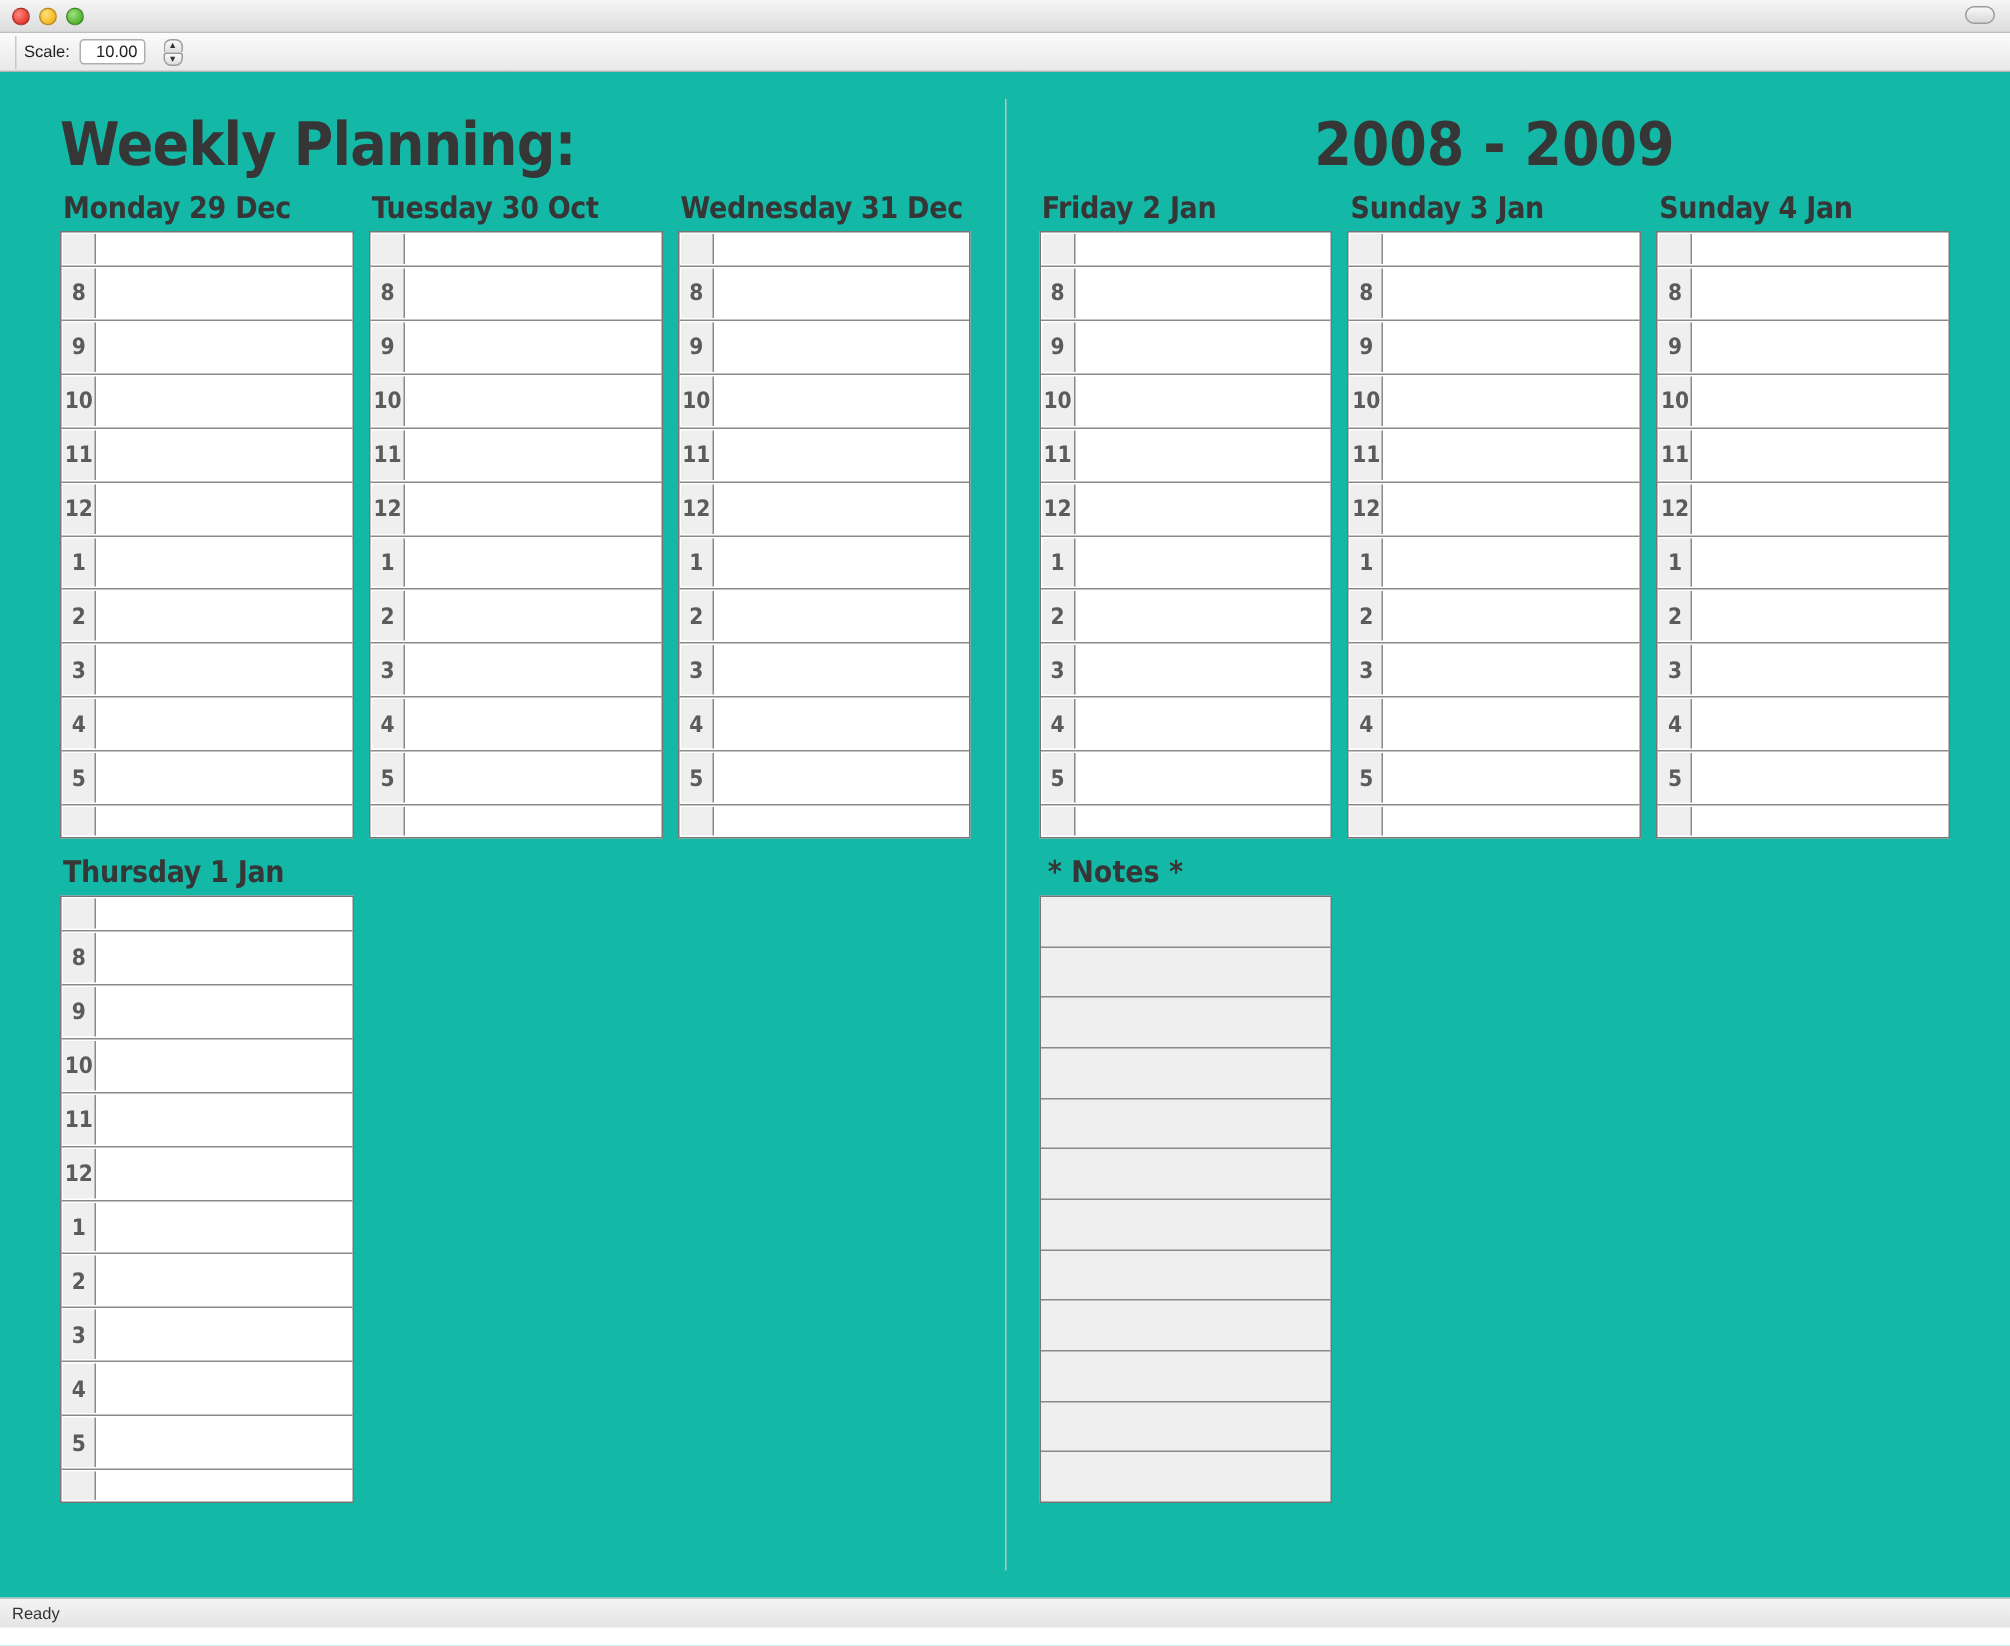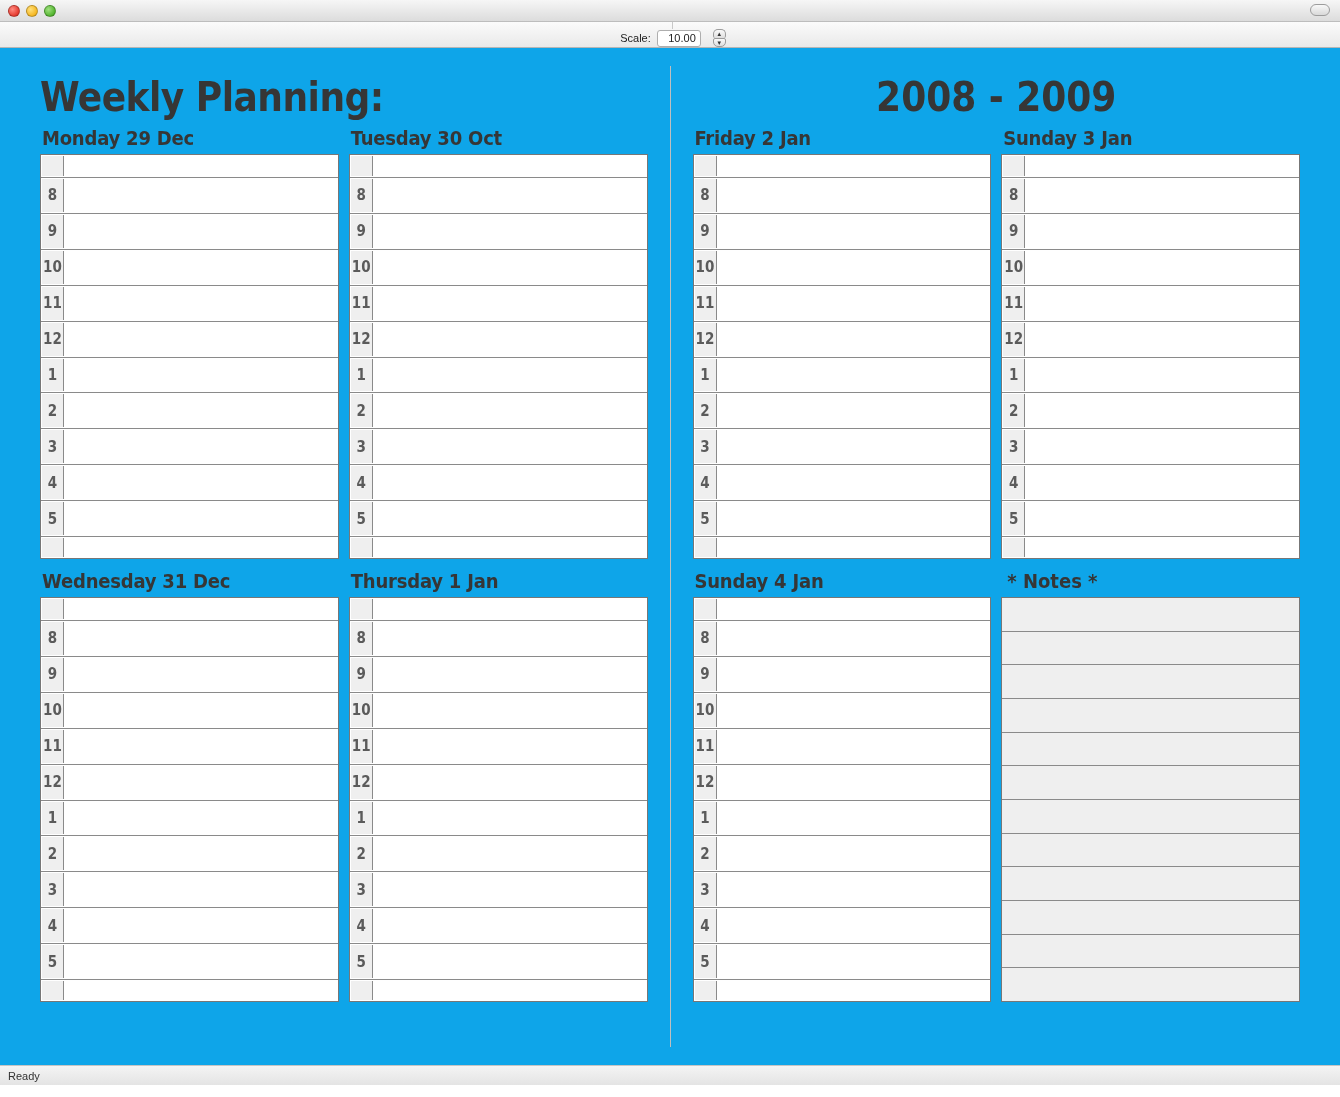--- a/index.html
+++ b/index.html
@@ -8,43 +8,43 @@
   .titlebar { height: 22px; background: linear-gradient(#f6f6f6,#dcdcdc); border-bottom: 1px solid #bdbdbd; position: relative; display:flex; align-items:center; }
   .traffic { display:flex; gap:6px; margin-left:8px; }
   .tl-btn { width:12px; height:12px; border-radius:50%; border:1px solid rgba(0,0,0,.25); }
   .tl-close { background: radial-gradient(circle at 35% 35%, #ff8a80, #e53b30 70%); }
   .tl-min   { background: radial-gradient(circle at 35% 35%, #ffe07a, #f5b722 70%); }
   .tl-zoom  { background: radial-gradient(circle at 35% 35%, #9fe07f, #54b530 70%); }
   .title-center { position:absolute; left:0; right:0; text-align:center; font-size:12px; color:#222; pointer-events:none; }
   .title-lozenge { position:absolute; right:10px; top:4px; width:20px; height:12px; border:1px solid #9c9c9c; border-radius:7px; background:linear-gradient(#f8f8f8,#d9d9d9); }
 
   
-  .toolbar { height:26px; background:linear-gradient(#fbfbfb,#e9e9e9); border-bottom:1px solid #b5b5b5; display:flex; align-items:center; padding-left:6px; font-size:11px; color:#222;flex-direction:column; }
+  .toolbar { height:26px; background:linear-gradient(#fbfbfb,#e9e9e9); border-bottom:1px solid #b5b5b5; display:flex; align-items:center; padding-left:6px; font-size:11px; color:#222; }
   .toolbar .sep { width:2px; height:22px; border-left:1px solid #c8c8c8; margin:0 4px; }
   .scale-field { display:flex; align-items:center; }
   .scale-input { width:44px; height:17px; font-size:11px; text-align:right; padding:0 4px; border:1px solid #aeaeae; border-radius:3px; background:#fff; margin:0 10px 0 6px; display:inline-flex; align-items:center; justify-content:flex-end; }
   .stepper { display:flex; flex-direction:column; margin-left:2px; }
   .step { width:13px; height:9px; background:linear-gradient(#fafafa,#dedede); border:1px solid #9c9c9c; font-size:7px; line-height:7px; text-align:center; color:#333; }
   .step.up { border-radius:5px 5px 2px 2px; border-bottom:none; }
   .step.dn { border-radius:2px 2px 5px 5px; }
 
   
-  .canvas { position:relative; width:100%; height:1017px; background:#0ea5e9; }
+  .canvas { position:relative; width:100%; height:1017px; background:#14b8a6; }
   .spread { position:absolute; left:18px; top:18px; right:18px; bottom:18px; display:flex; }
   .page { flex:1 1 0; position:relative; padding:8px 22px 14px 22px; }
   .page.left { border-right:1px solid #bfbfbf; }
 
   
   .tpl { font-family: "Trebuchet MS","DejaVu Sans Condensed", Arial, sans-serif; color:#363636; }
   .tpl h1 { font-size:40px; font-weight:700; letter-spacing:-0.5px; }
   .tpl .year { font-size:40px; font-weight:700; text-align:center; }
   .day-head { font-size:20px; font-weight:700; margin:6px 0 4px 2px; letter-spacing:-0.2px; }
   .notes-head { font-size:20px; font-weight:700; margin:6px 0 4px 6px; }
 
-  .days-grid { display:grid; grid-template-columns: 1fr 1fr; grid-template-rows: 1fr 1fr; gap:4px 10px; height: 882px; }
+  .days-grid { display:grid; grid-template-columns: 1fr 1fr 1fr; grid-template-rows: 1fr 1fr; gap:4px 10px; height: 882px; }
   .day-col { display:flex; flex-direction:column; }
 
   
   .daybox { border:1px solid #777; flex:1; display:flex; flex-direction:column; background:#fff; }
   .slot { flex:1; display:flex; align-items:stretch; border-top:1px solid #8a8a8a; }
   .slot:first-child { border-top:none; }
   .hr-cell { width:22px; border-right:1px solid #8a8a8a; display:flex; align-items:center; justify-content:center; font-size:15px; font-weight:700; color:#5b5b5b; margin:1px; background:#efefef; }
   .slot .area { flex:1; }
   .slot.endcap .hr-cell { background:#efefef; }
   

